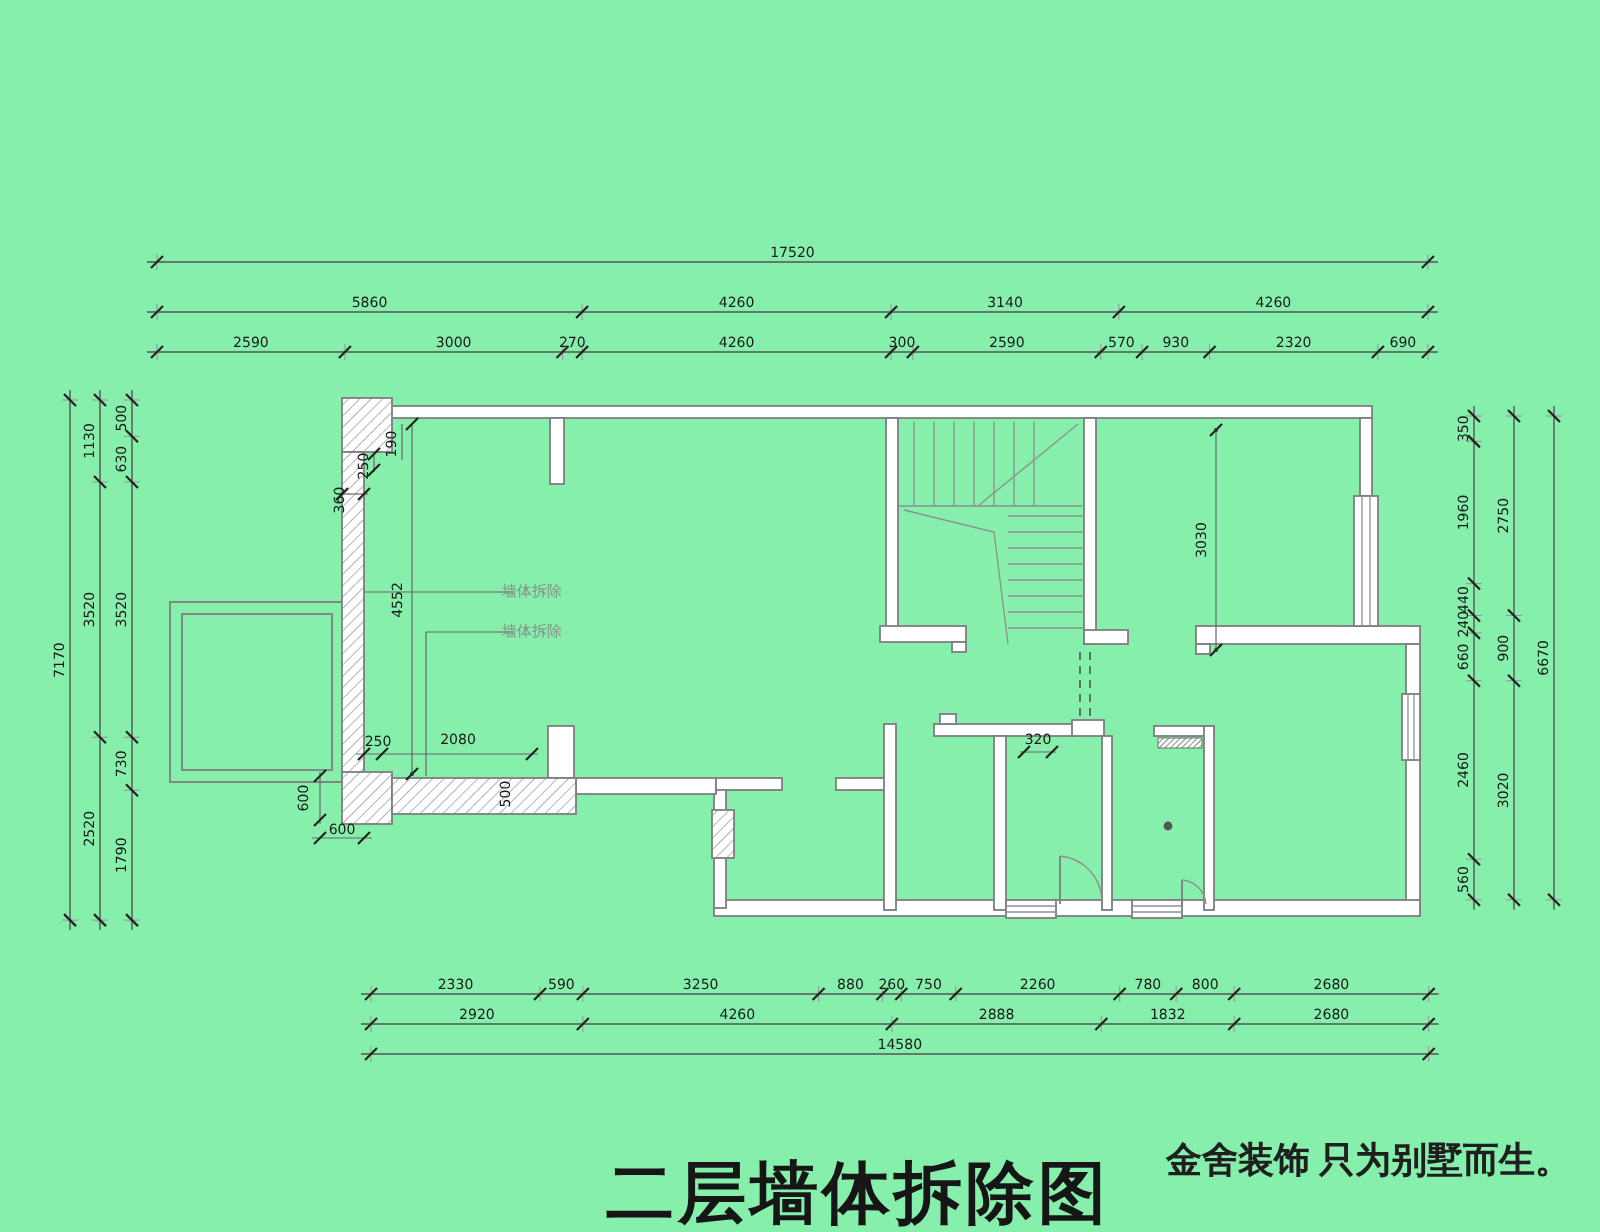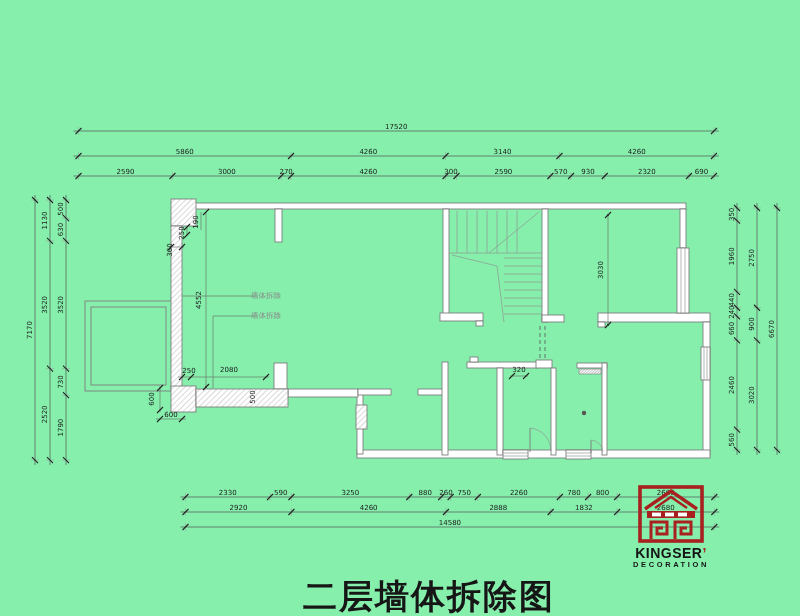--- a/index.html
+++ b/index.html
@@ -401,30 +401,16 @@
         <text x="255" y="397" class="dt" text-anchor="middle" transform="rotate(-90 255 397)">500</text>
         <text x="519" y="372" class="dt" text-anchor="middle">320</text>
         <text x="603" y="270" class="dt" text-anchor="middle" transform="rotate(-90 603 270)">3030</text>
         <text x="266" y="298" class="ct" text-anchor="middle">墙体拆除</text>
         <text x="266" y="318" class="ct" text-anchor="middle">墙体拆除</text>
       </g>
 </svg>
 
 <div class="title">二层墙体拆除图</div>
 
-<div class="brand">
-  <svg width="66" height="58" viewBox="0 0 66 58">
-    <rect x="2" y="2" width="62" height="54" fill="none" stroke="#a8201f" stroke-width="3.6"></rect>
-    <path d="M7,24 L33,6 L59,24" fill="none" stroke="#a8201f" stroke-width="3.4" stroke-linejoin="miter"></path>
-    <path d="M17,23 L33,12 L49,23" fill="none" stroke="#a8201f" stroke-width="2.4"></path>
-    <rect x="9" y="26" width="48" height="7" fill="#a8201f"></rect>
-    <rect x="14" y="27.6" width="9" height="3.8" fill="#fff"></rect>
-    <rect x="27" y="27.6" width="9" height="3.8" fill="#fff"></rect>
-    <rect x="40" y="27.6" width="9" height="3.8" fill="#fff"></rect>
-    <path d="M13,54 V37 H29 V49 H19 V43 H25" fill="none" stroke="#a8201f" stroke-width="3"></path>
-    <path d="M37,54 V37 H53 V49 H43 V43 H49" fill="none" stroke="#a8201f" stroke-width="3"></path>
-  </svg>
-  <div class="k"><span>KINGSER</span><span class="ap">’</span></div>
-  <div class="d">DECORATION</div>
+
+<div class="slogan">金舍装饰 只为别墅而生。</div>
+
 </div>
 
-
-</div>
-
 </body></html>

